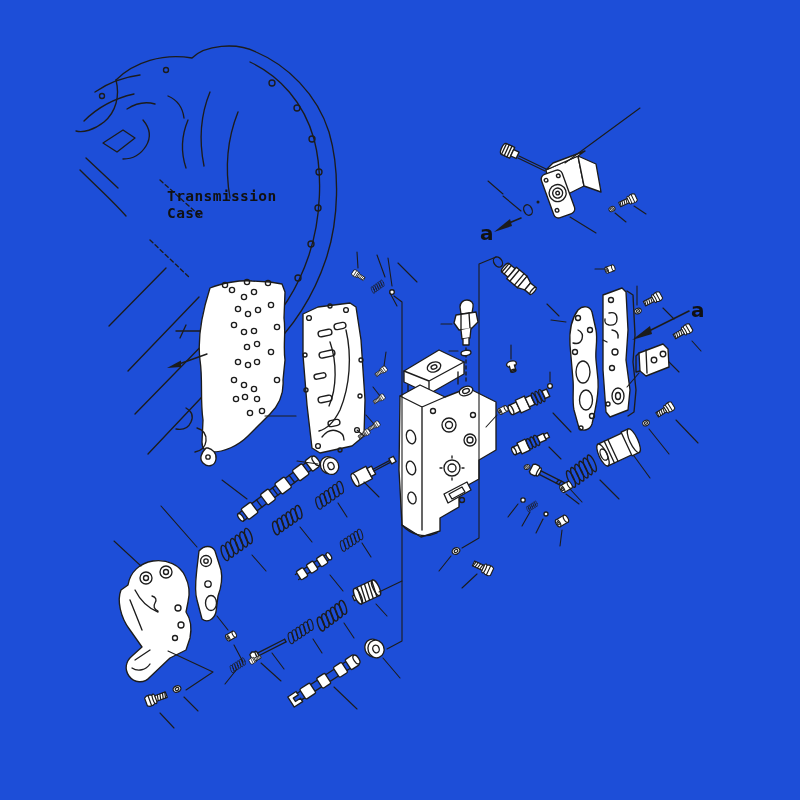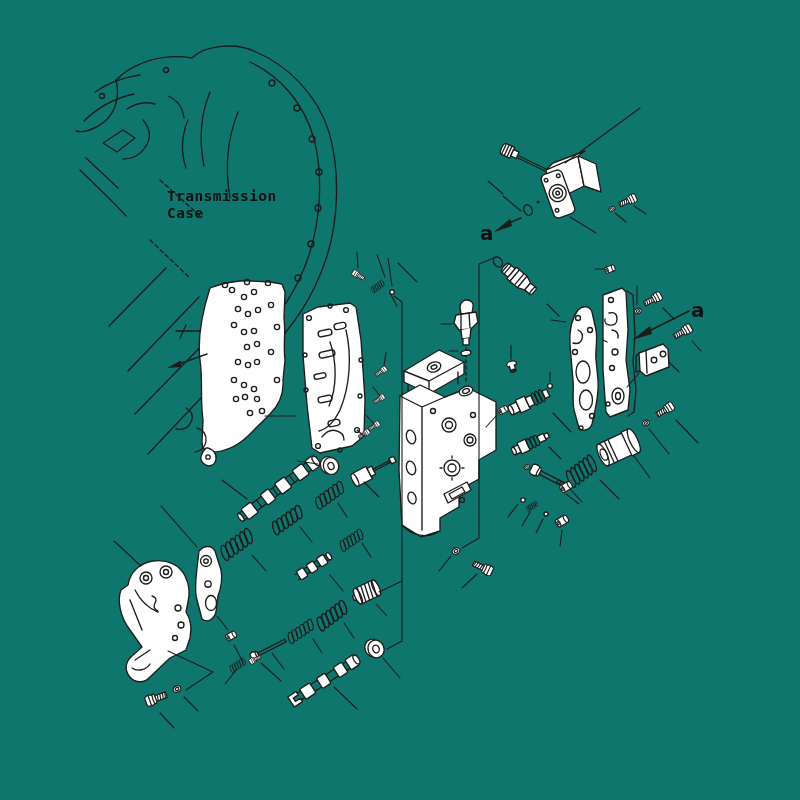--- a/index.html
+++ b/index.html
@@ -1,16 +1,16 @@
 <!DOCTYPE html>
 <html><head>
 <meta charset="utf-8">
 <style>
   html,body{margin:0;padding:0;background:#fff;}
-  .stage{position:relative;width:800px;height:800px;background:#0f766e;overflow:hidden;
+  .stage{position:relative;width:800px;height:800px;background:#1d4ed8;overflow:hidden;
          font-family:"DejaVu Sans",sans-serif;}
   svg{position:absolute;left:0;top:0;}
   text{stroke:none;fill:#111;}
   .case-label{font-family:"DejaVu Sans Mono",monospace;font-weight:bold;font-size:14.5px;letter-spacing:.4px;}
   .marker{font-family:"DejaVu Sans",sans-serif;font-weight:bold;font-size:20px;}
 </style>
 </head>
 <body>
 
 <div class="stage">

